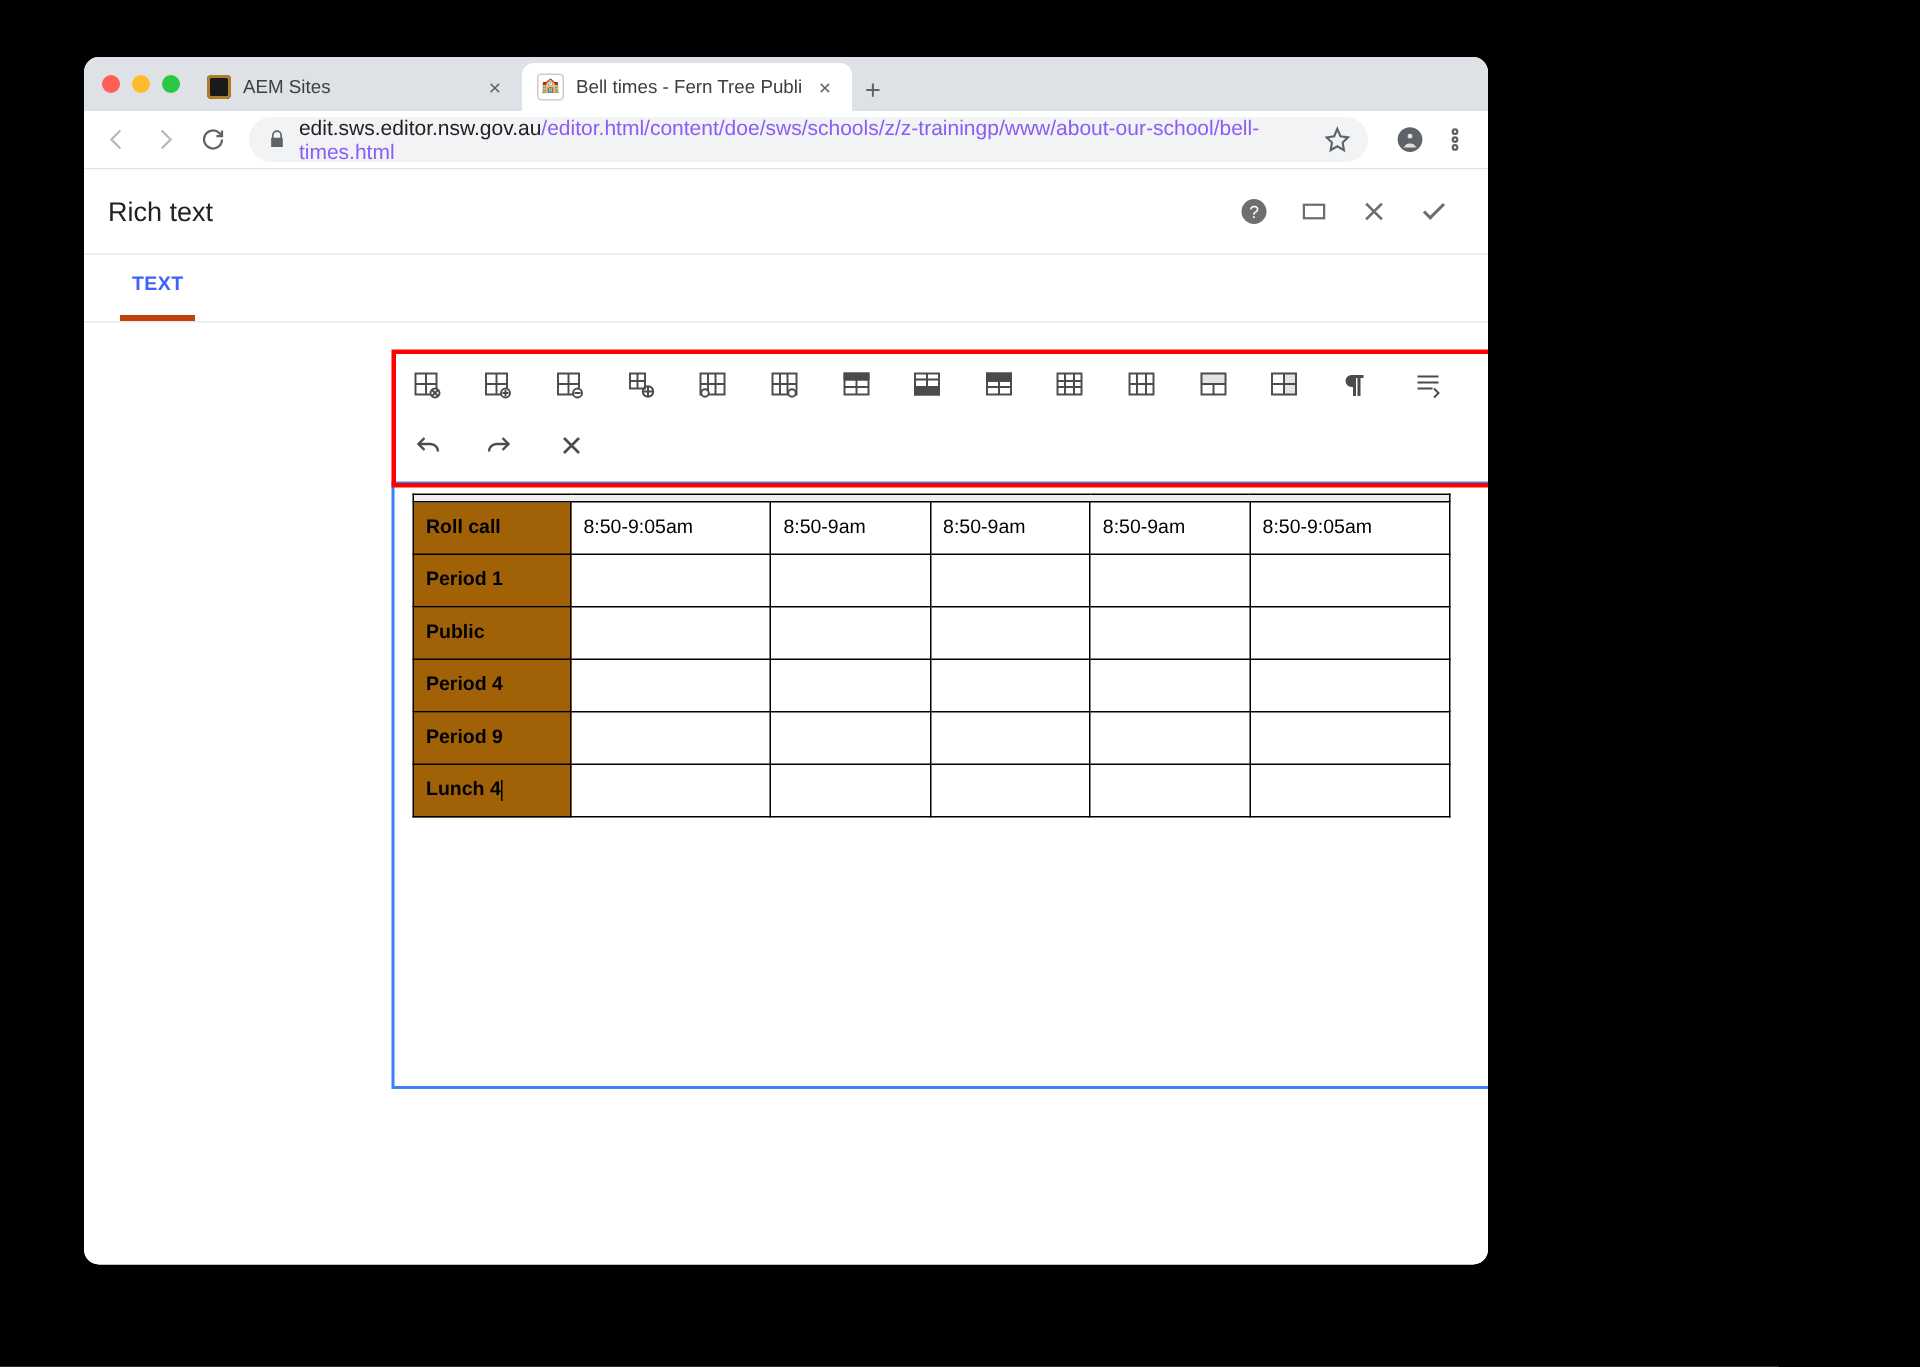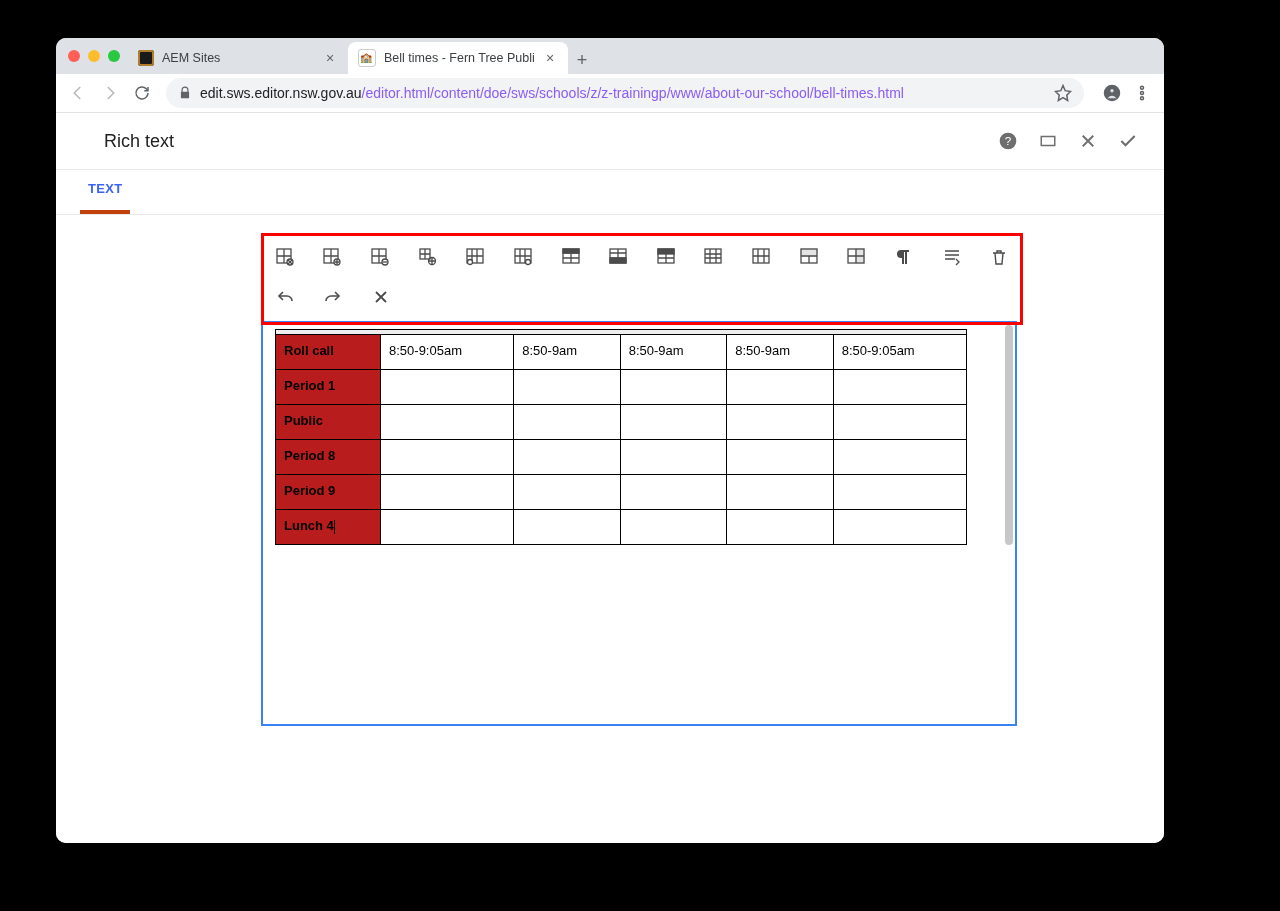--- a/index.html
+++ b/index.html
@@ -1,17 +1,17 @@
 <!DOCTYPE html>
 <html><head>
 <meta charset="utf-8">
 <style>
   html,body{margin:0;padding:0;font-family:-apple-system,BlinkMacSystemFont,"Helvetica Neue",Arial,sans-serif;background:#000;}
   .desktop{position:relative;width:1280px;height:911px;background:#000;}
-  .window{position:absolute;left:56px;top:38px;width:1108px;height:805px;background:#fff;border-radius:10px;box-shadow:0 10px 40px rgba(0,0,0,.5);overflow:hidden;}
+  .window{position:absolute;left:56px;top:38px;width:936px;height:805px;background:#fff;border-radius:10px;box-shadow:0 10px 40px rgba(0,0,0,.5);overflow:hidden;}
   .chrome-top{height:36px;background:#dee1e5;display:flex;align-items:flex-end;position:relative;}
   .traffic{position:absolute;left:12px;top:12px;display:flex;gap:8px;}
   .tl{width:12px;height:12px;border-radius:50%;}
   .red{background:#ff5f57;} .yellow{background:#febc2e;} .green{background:#28c840;}
   .tabs{display:flex;align-items:flex-end;margin-left:72px;height:36px;}
   .tab{display:flex;align-items:center;height:32px;padding:0 10px;font-size:12.5px;color:#3c4043;position:relative;gap:8px;}
   .tab.active{background:#fff;border-top-left-radius:8px;border-top-right-radius:8px;}
   .tab.inactive{background:transparent;}
   .favicon{width:16px;height:16px;display:inline-block;border-radius:3px;font-size:10px;line-height:16px;text-align:center;}
   .fav1{background:#1a1a1a;box-shadow:inset 0 0 0 2px #b07d2a;}
@@ -22,37 +22,37 @@
   .nav-ico{width:28px;height:28px;display:flex;align-items:center;justify-content:center;color:#5f6368;border-radius:50%;}
   .nav-ico svg{width:18px;height:18px;fill:none;stroke:#5f6368;stroke-width:2;}
   .nav-ico.dis svg{stroke:#b8b8b8;}
   .omnibox{flex:1;height:30px;background:#f1f3f4;border-radius:15px;display:flex;align-items:center;padding:0 12px;gap:8px;margin:0 6px;font-size:14px;color:#6d7074;}
   .lock-ico{width:14px;height:14px;}
   .url-dark{color:#202124;}
   .url-light{color:#8b5cf6;}
   .right-icons{display:flex;align-items:center;gap:2px;margin-left:4px;}
   .page{height:calc(100% - 74px);background:#fff;position:relative;}
   .dlg-hdr{height:56px;border-bottom:1px solid #eaeaea;display:flex;align-items:center;padding:0 16px;justify-content:space-between;}
-  .dlg-title{font-size:18px;color:#222;font-weight:400;margin-left:32px;}
+  .dlg-title{font-size:18px;color:#222;font-weight:400;}
   .dlg-actions{display:flex;gap:0;}
   .dlg-act{width:40px;height:40px;display:flex;align-items:center;justify-content:center;color:#6e6e6e;cursor:pointer;}
   .tabrow{height:44px;border-bottom:1px solid #eaeaea;padding-left:24px;display:flex;align-items:flex-end;}
   .ed-tab{height:44px;display:flex;align-items:center;padding:0 8px;font-size:13px;font-weight:600;color:#3b63fb;border-bottom:4px solid #c2410c;letter-spacing:.3px;}
   .editor-zone{position:absolute;left:205px;top:120px;width:758px;height:495px;}
   .toolbar-hl{position:absolute;left:0;top:0;width:756px;height:86px;border:3px solid #f00;z-index:5;pointer-events:none;}
   .toolbar{position:absolute;left:0;top:0;width:756px;height:88px;background:#fff;padding:4px 8px;box-sizing:border-box;}
   .tb-row{display:flex;align-items:center;height:40px;gap:28px;padding-left:6px;}
   .tb-btn{width:20px;height:20px;display:flex;align-items:center;justify-content:center;color:#4b4b4b;cursor:pointer;}
   .tb-btn svg{width:18px;height:18px;}
   .content-box{position:absolute;left:0;top:88px;width:756px;height:405px;border:2px solid #3b82f6;background:#fff;box-sizing:border-box;}
   .scrollbar{position:absolute;right:2px;top:2px;width:8px;height:calc(100% - 4px);}
   .scroll-thumb{position:absolute;right:0;top:0;width:8px;height:220px;background:#c7c7c7;border-radius:4px;}
   table.bt{border-collapse:collapse;width:692px;margin:6px 0 0 12px;font-size:13px;}
   table.bt td,table.bt th{border:1px solid #000;padding:8px 8px;text-align:left;vertical-align:top;font-weight:400;height:18px;}
-  table.bt td.rowhdr{background:#b91c1c;font-weight:600;width:88px;}
+  table.bt td.rowhdr{background:#a16207;font-weight:600;width:88px;}
   table.bt td.topbar{background:#eee;height:0;padding:0;border:1px solid #000;}
   .cursor{display:inline-block;width:1px;height:14px;background:#000;vertical-align:middle;margin-left:0;}
 </style>
 </head>
 <body>
 
 <div class="desktop">
   <div class="window">
 
     <div class="chrome-top">
@@ -312,21 +312,21 @@
             </tr>
             <tr>
               <td class="rowhdr">Public</td>
               <td></td>
                   <td></td>
                   <td></td>
                   <td></td>
                   <td></td>
             </tr>
             <tr>
-              <td class="rowhdr">Period 8</td>
+              <td class="rowhdr">Period 4</td>
               <td></td>
                   <td></td>
                   <td></td>
                   <td></td>
                   <td></td>
             </tr>
             <tr>
               <td class="rowhdr">Period 9</td>
               <td></td>
                   <td></td>

